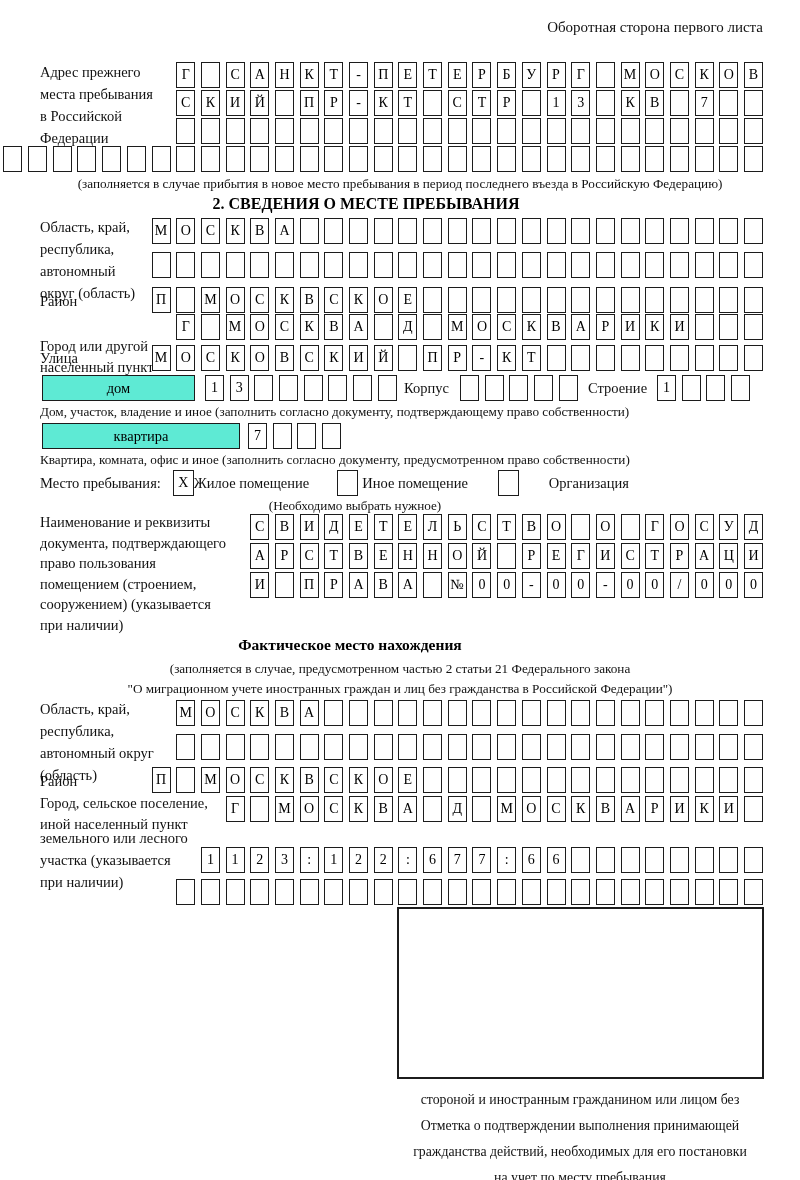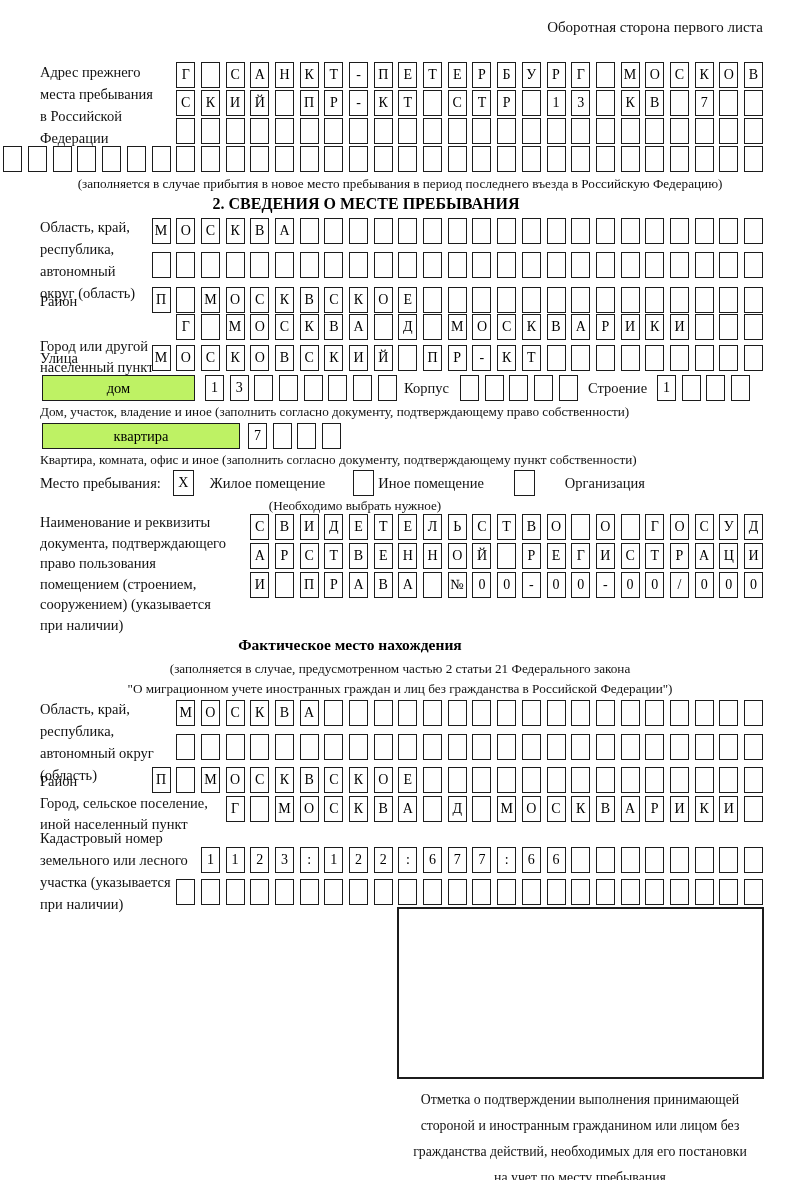--- a/index.html
+++ b/index.html
@@ -14,21 +14,21 @@
   .title{font-weight:bold;font-size:16px;color:#000;}
   .grid{display:flex;gap:5.7px;}
   .grid-r{position:absolute;right:37px;display:flex;gap:5.7px;}
   .cell{
     box-sizing:border-box;flex:0 0 19px;width:19px;height:26px;
     border:1.8px solid #1c1c1c;display:flex;align-items:center;justify-content:center;
     font-size:14px;background:#fff;
   }
   .widebox{
     box-sizing:border-box;height:26px;border:1.8px solid #1c1c1c;
-    display:flex;align-items:center;justify-content:center;font-size:14.5px;background:#bef264;
+    display:flex;align-items:center;justify-content:center;font-size:14.5px;background:#5eead4;
   }
   .chk{
     box-sizing:border-box;width:21px;height:26px;border:1.8px solid #1c1c1c;
     display:flex;align-items:center;justify-content:center;font-size:14px;background:#fff;
   }
   .stamp{
     box-sizing:border-box;border:2px solid #1c1c1c;background:#fff;
   }
   .ctr{text-align:center;}
 </style>
@@ -342,26 +342,26 @@
 
   <div class="abs widebox" style="top:423px;left:42px;width:198px;">
     <span>квартира</span>
   </div>
   <div class="abs grid" style="top:423px;left:248px;">
       <span class="cell">7</span>
       <span class="cell"></span>
       <span class="cell"></span>
       <span class="cell"></span>
     </div>
-  <div class="abs note" style="top:452px;left:40px;">Квартира, комната, офис и иное (заполнить согласно документу, подтверждающему пункт собственности)</div>
+  <div class="abs note" style="top:452px;left:40px;">Квартира, комната, офис и иное (заполнить согласно документу, предусмотренном право собственности)</div>
 
   <div class="abs" style="top:470px;left:40px;display:flex;align-items:center;">
     <span class="lbl">Место пребывания:</span>
     <span class="chk" style="margin-left:12px;">X</span>
-    <span class="lbl" style="margin-left:16px;">Жилое помещение</span>
+    <span class="lbl" style="">Жилое помещение</span>
     <span class="chk" style="margin-left:28px;"></span>
     <span class="lbl" style="margin-left:4px;">Иное помещение</span>
     <span class="chk" style="margin-left:30px;"></span>
     <span class="lbl" style="margin-left:30px;">Организация</span>
   </div>
   <div class="abs note ctr" style="top:498px;left:0;width:710px;">(Необходимо выбрать нужное)</div>
 
   <div class="abs" style="top:512px;left:40px;width:205px;">
     <div class="lbl-tight">Наименование и реквизиты</div>
     <div class="lbl-tight">документа, подтверждающего</div>
@@ -555,21 +555,20 @@
       <span class="cell">В</span>
       <span class="cell">А</span>
       <span class="cell">Р</span>
       <span class="cell">И</span>
       <span class="cell">К</span>
       <span class="cell">И</span>
       <span class="cell"></span>
     </div>
 
   <div class="abs" style="top:827px;left:40px;width:175px;">
-    <div class="lbl">Кадастровый номер</div>
     <div class="lbl">земельного или лесного</div>
     <div class="lbl">участка (указывается</div>
     <div class="lbl">при наличии)</div>
   </div>
   <div class="grid-r" style="top:847px;">
       <span class="cell">1</span>
       <span class="cell">1</span>
       <span class="cell">2</span>
       <span class="cell">3</span>
       <span class="cell">:</span>
@@ -614,19 +613,19 @@
       <span class="cell"></span>
       <span class="cell"></span>
       <span class="cell"></span>
       <span class="cell"></span>
       <span class="cell"></span>
       <span class="cell"></span>
     </div>
 
   <div class="abs stamp" style="top:907px;left:397px;width:367px;height:172px;"></div>
   <div class="abs ctr" style="top:1087px;left:390px;width:380px;">
+    <div class="note" style="line-height:26px;font-size:13.8px;">стороной и иностранным гражданином или лицом без</div>
     <div class="note" style="line-height:26px;font-size:13.8px;">Отметка о подтверждении выполнения принимающей</div>
-    <div class="note" style="line-height:26px;font-size:13.8px;">стороной и иностранным гражданином или лицом без</div>
     <div class="note" style="line-height:26px;font-size:13.8px;">гражданства действий, необходимых для его постановки</div>
     <div class="note" style="line-height:26px;font-size:13.8px;">на учет по месту пребывания</div>
   </div>
 
 </div>
 
 </body></html>

